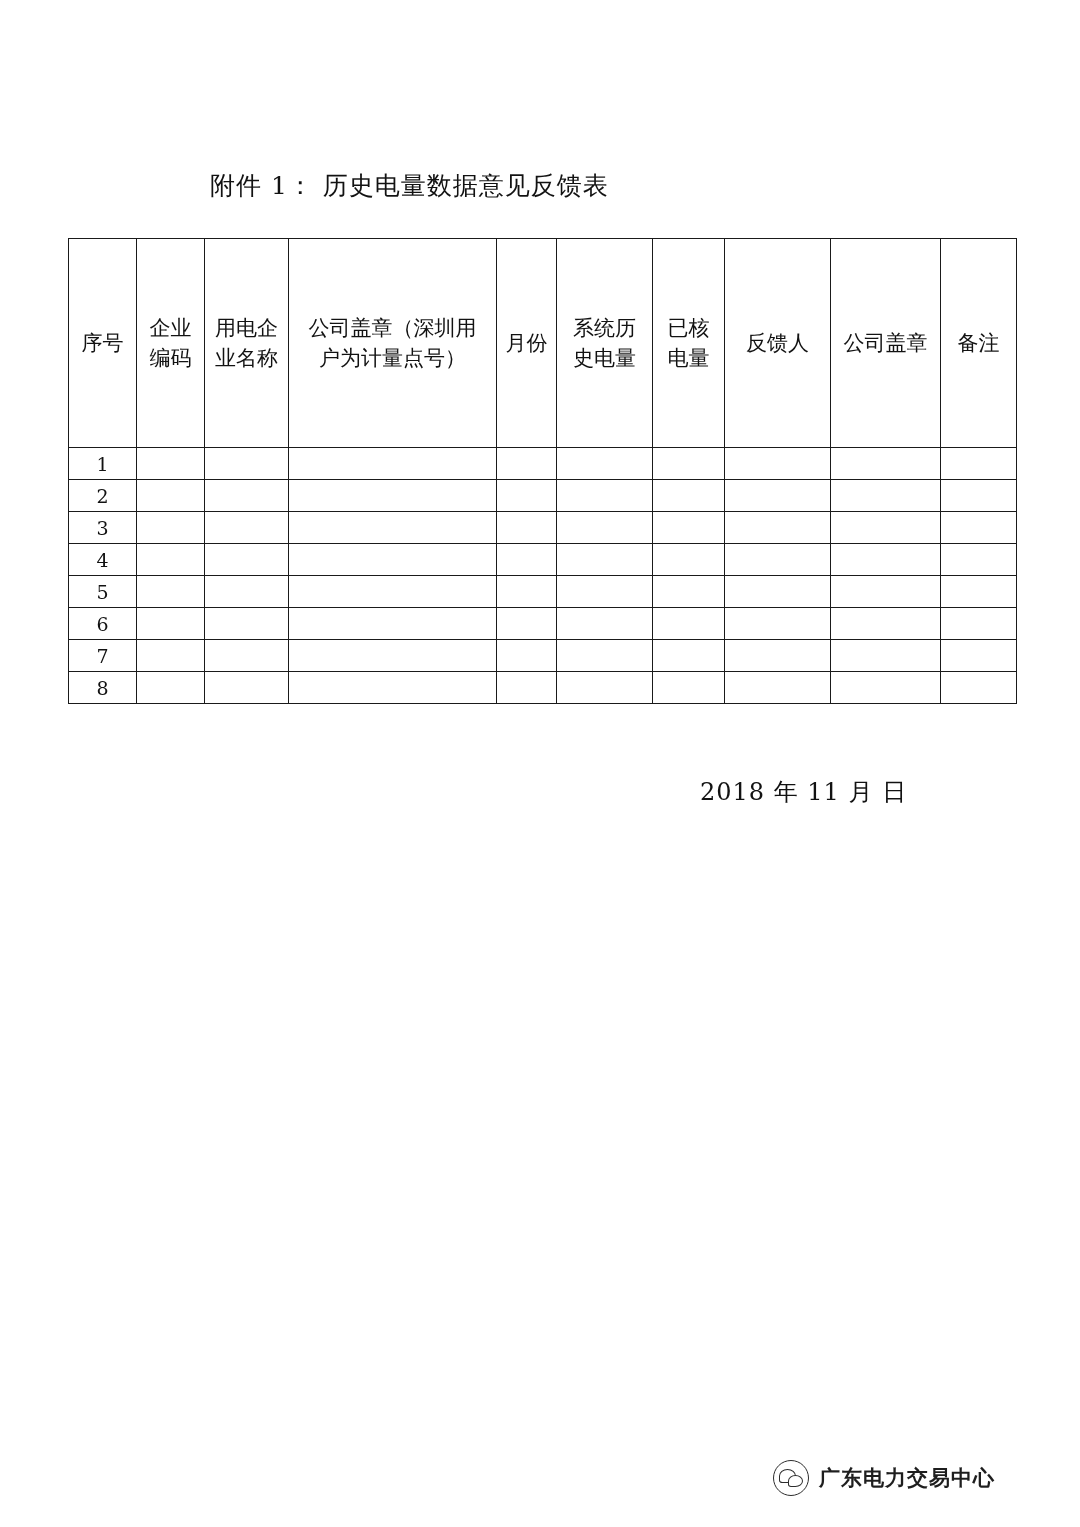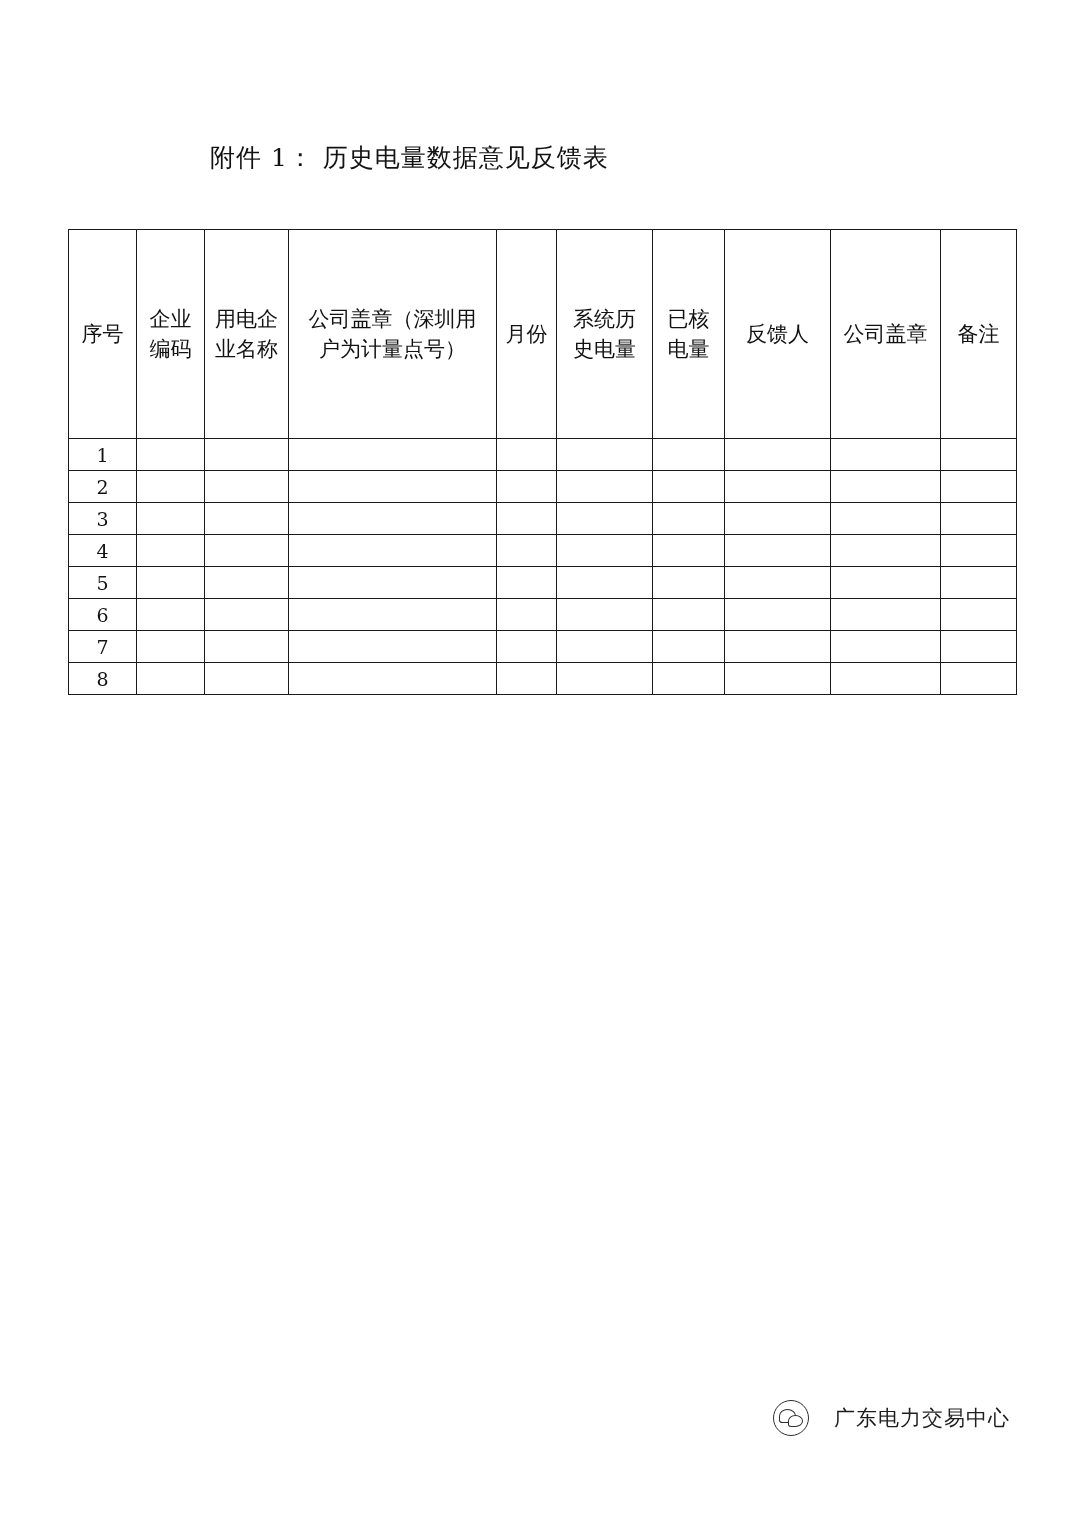--- a/index.html
+++ b/index.html
@@ -12,35 +12,36 @@
     height: 1527px;
     position: relative;
     font-family: "DejaVu Serif", "Liberation Serif", serif;
     color: #121212;
     overflow: hidden;
   }
 
   .page {
     position: absolute;
     inset: 0;
+    margin-top: 28px;
   }
 
   .doc-title {
     position: absolute;
     left: 210px;
     top: 141px;
     font-size: 25px;
     letter-spacing: 1px;
     white-space: nowrap;
   }
 
   .table-wrap {
     position: absolute;
     left: 68px;
-    top: 229px;
+    top: 210px;
     width: 948px;
   }
 
   table.feedback {
     border-collapse: collapse;
     width: 948px;
     table-layout: fixed;
   }
   table.feedback td,
   table.feedback th {
@@ -89,24 +90,25 @@
     line-height: 2.0;
     letter-spacing: 1px;
   }
   .sign-block .line2 {
     margin-left: 24px;
   }
 
   .footer-logo {
     position: absolute;
     left: 773px;
-    top: 1400px;
+    top: 1432px;
     display: flex;
     align-items: center;
-    gap: 25px;
+    gap: 10px;
+    font-weight: bold;
   }
   .wechat-badge {
     width: 34px;
     height: 34px;
     border-radius: 50%;
     border: 1.6px solid #2d2d2d;
     position: relative;
     flex: 0 0 auto;
   }
   .wechat-badge::before,
@@ -292,20 +294,21 @@
           <td></td>
           <td></td>
           <td></td>
           <td></td>
         </tr>
       </tbody>
     </table>
   </div>
 
   <div class="sign-block">
+    <div class="line1">2018 年 11 月  日</div>
   </div>
 
   <div class="footer-logo">
     <div class="wechat-badge"></div>
     <div class="footer-text">广东电力交易中心</div>
   </div>
 
 </div>
 
 </body></html>

